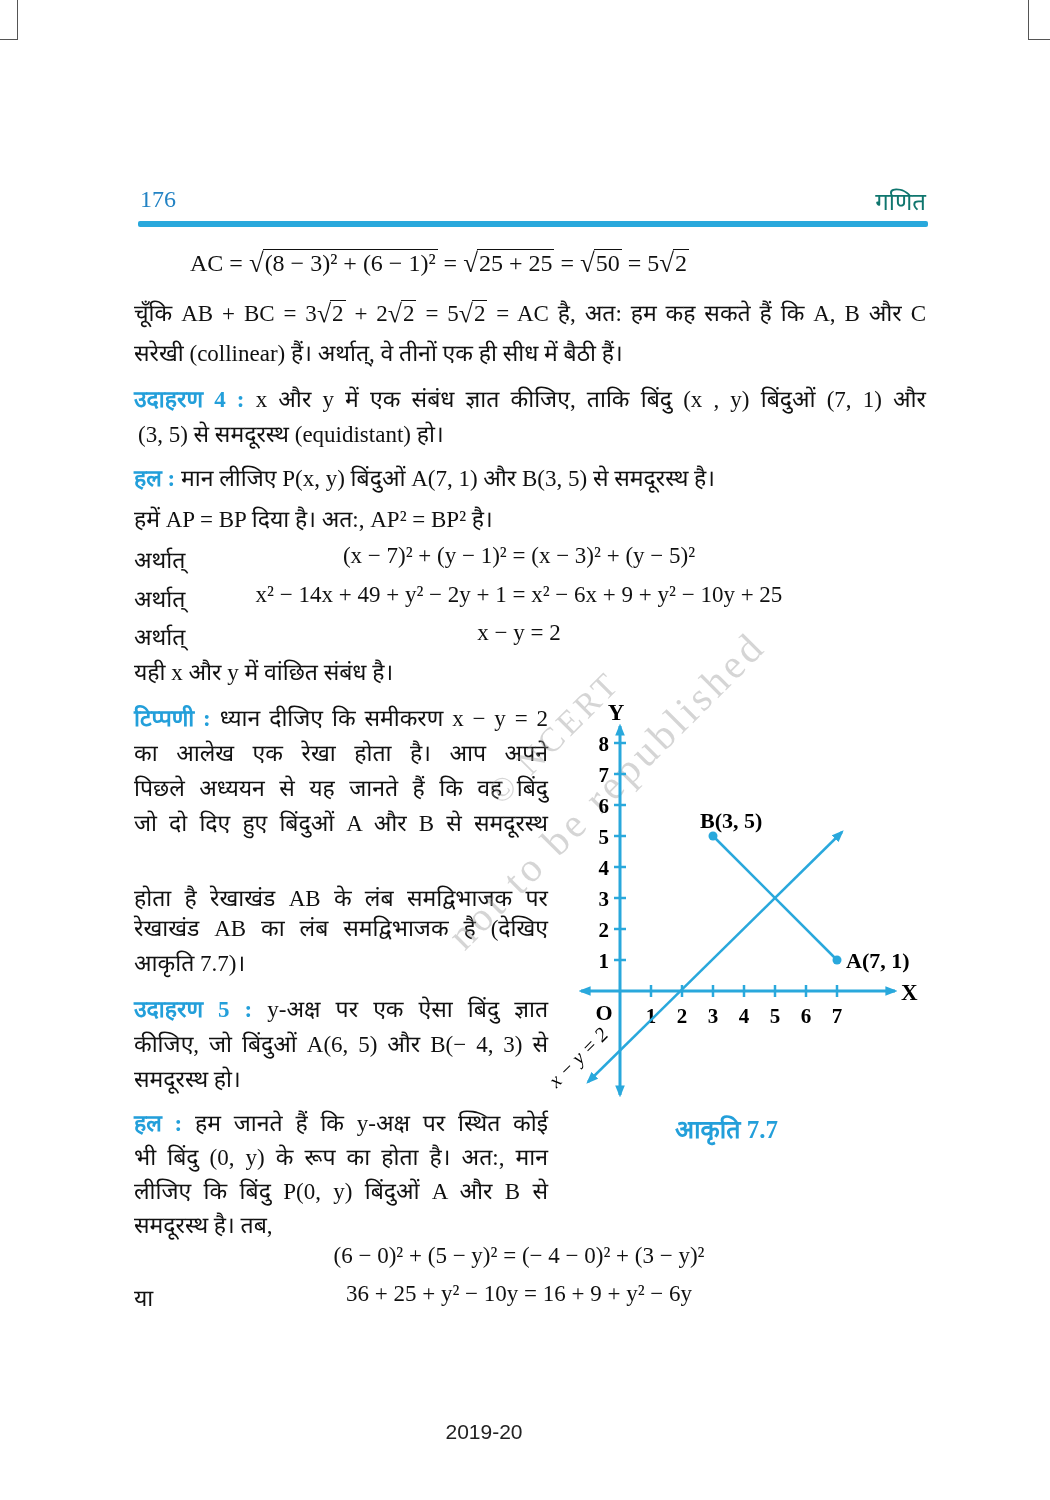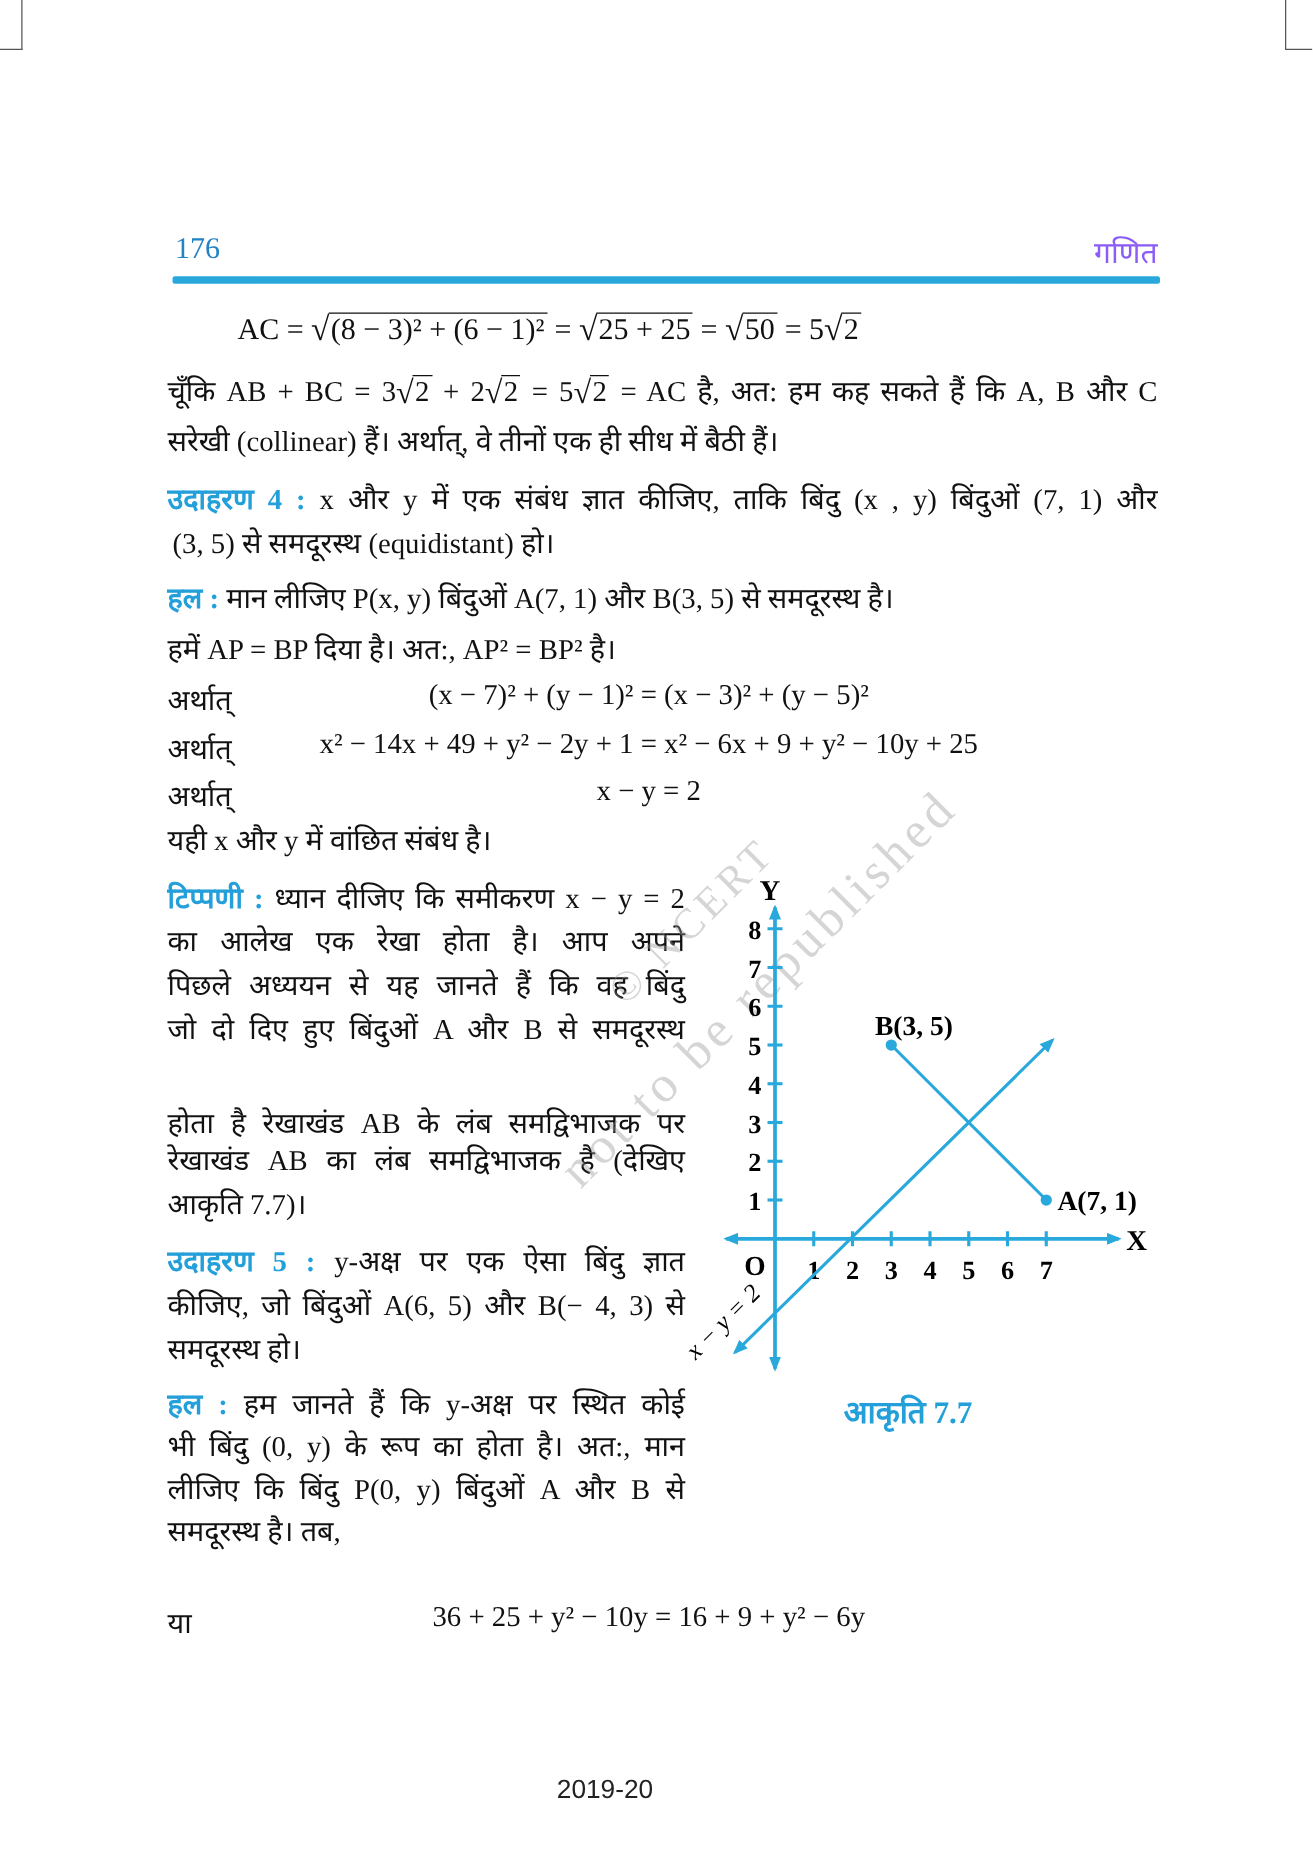--- a/index.html
+++ b/index.html
@@ -4,21 +4,21 @@
 <style>
   html,body{margin:0;padding:0;background:#ffffff;}
   .page{position:relative;width:1050px;height:1500px;background:#fff;overflow:hidden;
         font-family:"Liberation Serif","DejaVu Serif",serif;color:#111;}
   .abs{position:absolute;}
   
   .crop-tl{left:0;top:0;width:17px;height:39px;border-right:1.5px solid #555;border-bottom:1.5px solid #555;}
   .crop-tr{right:0;top:0;width:21px;height:39px;border-left:1.5px solid #555;border-bottom:1.5px solid #555;}
   
   .pagenum{left:140px;top:186px;font-size:24px;color:#2383C4;}
-  .subject{left:134px;top:184px;width:792px;text-align:right;font-size:24px;color:#8b5cf6;}
+  .subject{left:134px;top:184px;width:792px;text-align:right;font-size:24px;color:#0f766e;}
   .rule{left:138px;top:221px;width:790px;height:6px;background:#29A8DC;border-radius:2px;}
   
   .body-line{font-size:23px;white-space:nowrap;}
   .jl{text-align:justify;text-align-last:justify;}
   .col{width:414px;}
   .wide{width:792px;}
   .heading{color:#239FDA;font-weight:bold;}
   .eqrow{left:134px;width:770px;text-align:center;font-size:23px;}
   .eqlabel{left:134px;font-size:23px;}
   
@@ -94,20 +94,21 @@
   <div class="abs body-line col jl" style="left:134px;top:1027px;">कीजिए, जो बिंदुओं A(6, 5) और B(− 4, 3) से</div>
   <div class="abs body-line col" style="left:134px;top:1062px;">समदूरस्थ हो।</div>
 
   <div class="abs body-line col jl" style="left:134px;top:1106px;">
     <span class="heading">हल : </span><span>हम जानते हैं कि y-अक्ष पर स्थित कोई</span>
   </div>
   <div class="abs body-line col jl" style="left:134px;top:1140px;">भी बिंदु (0, y) के रूप का होता है। अत:, मान</div>
   <div class="abs body-line col jl" style="left:134px;top:1174px;">लीजिए कि बिंदु P(0, y) बिंदुओं A और B से</div>
   <div class="abs body-line col" style="left:134px;top:1208px;">समदूरस्थ है। तब,</div>
 
+  <div class="abs eqrow" style="top:1243px;">(6 − 0)² + (5 − y)² = (− 4 − 0)² + (3 − y)²</div>
   <div class="abs eqlabel" style="top:1281px;">या</div>
   <div class="abs eqrow" style="top:1281px;">36 + 25 + y² − 10y = 16 + 9 + y² − 6y</div>
 
   <div class="abs watermark">
     <span class="wm1">© NCERT</span>
     <span class="wm2">not to be republished</span>
   </div>
 
   <svg class="abs figsvg" width="400" height="470" viewBox="0 0 400 470">
     <defs>

